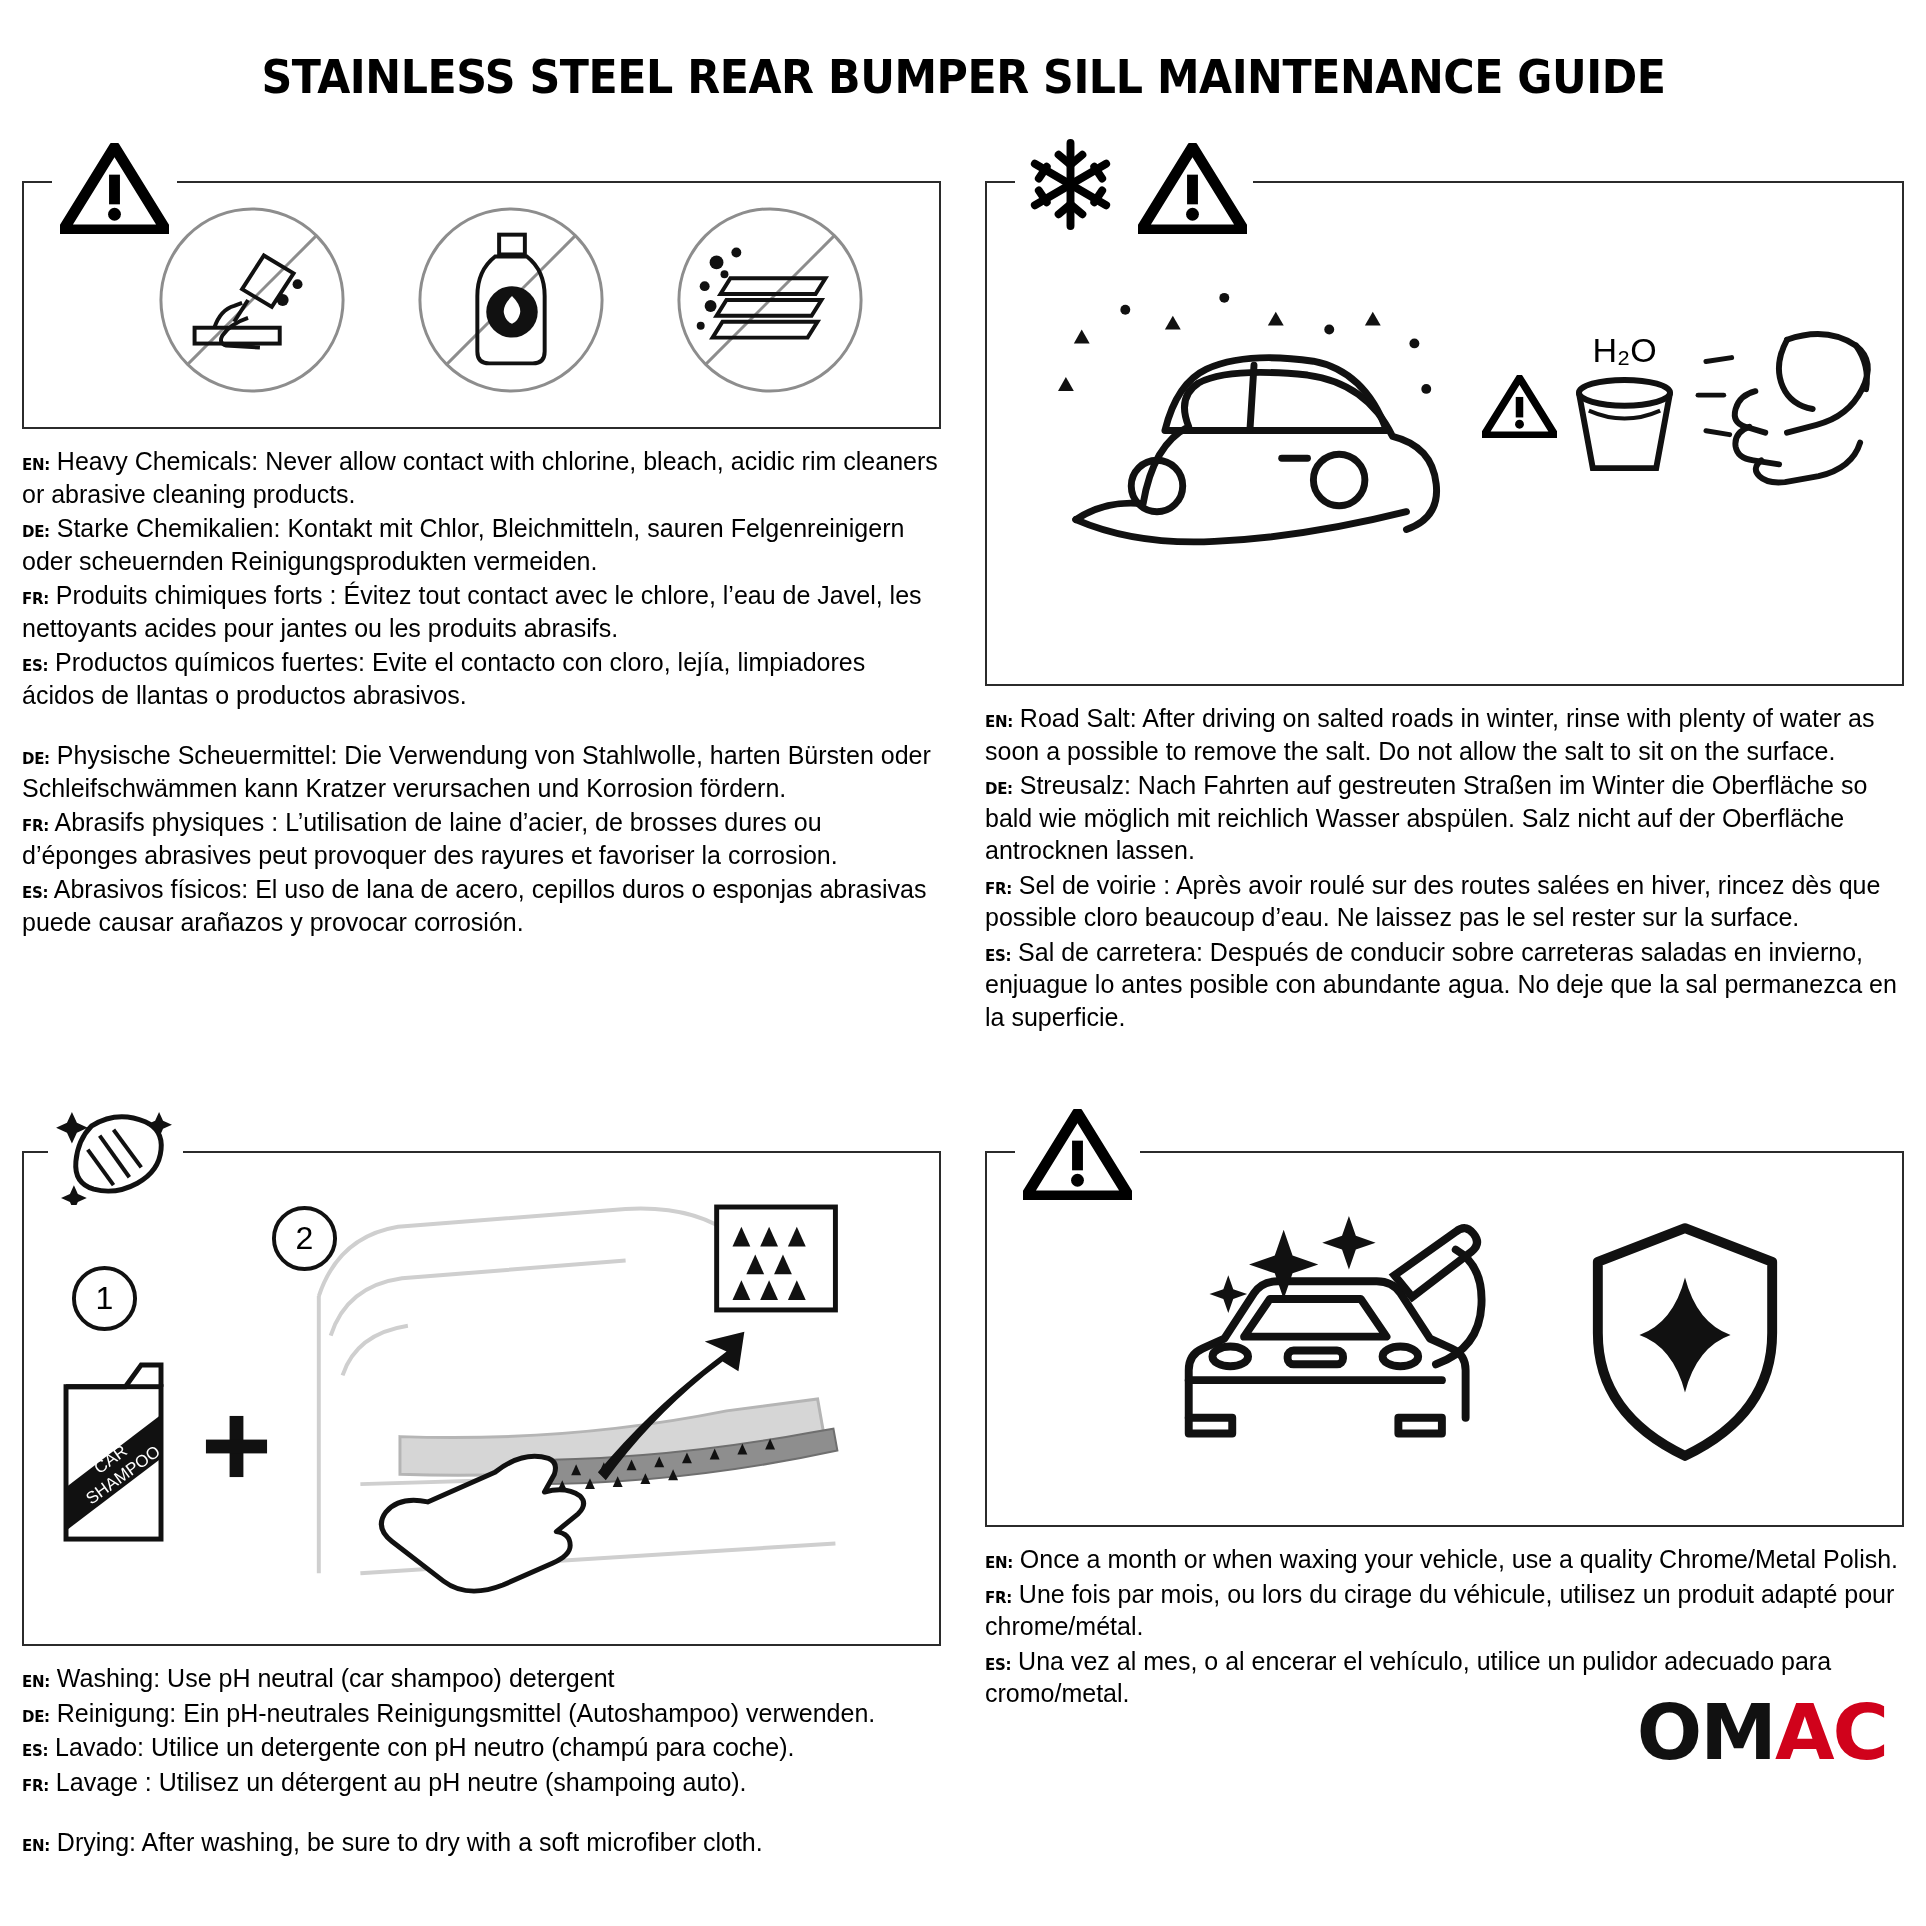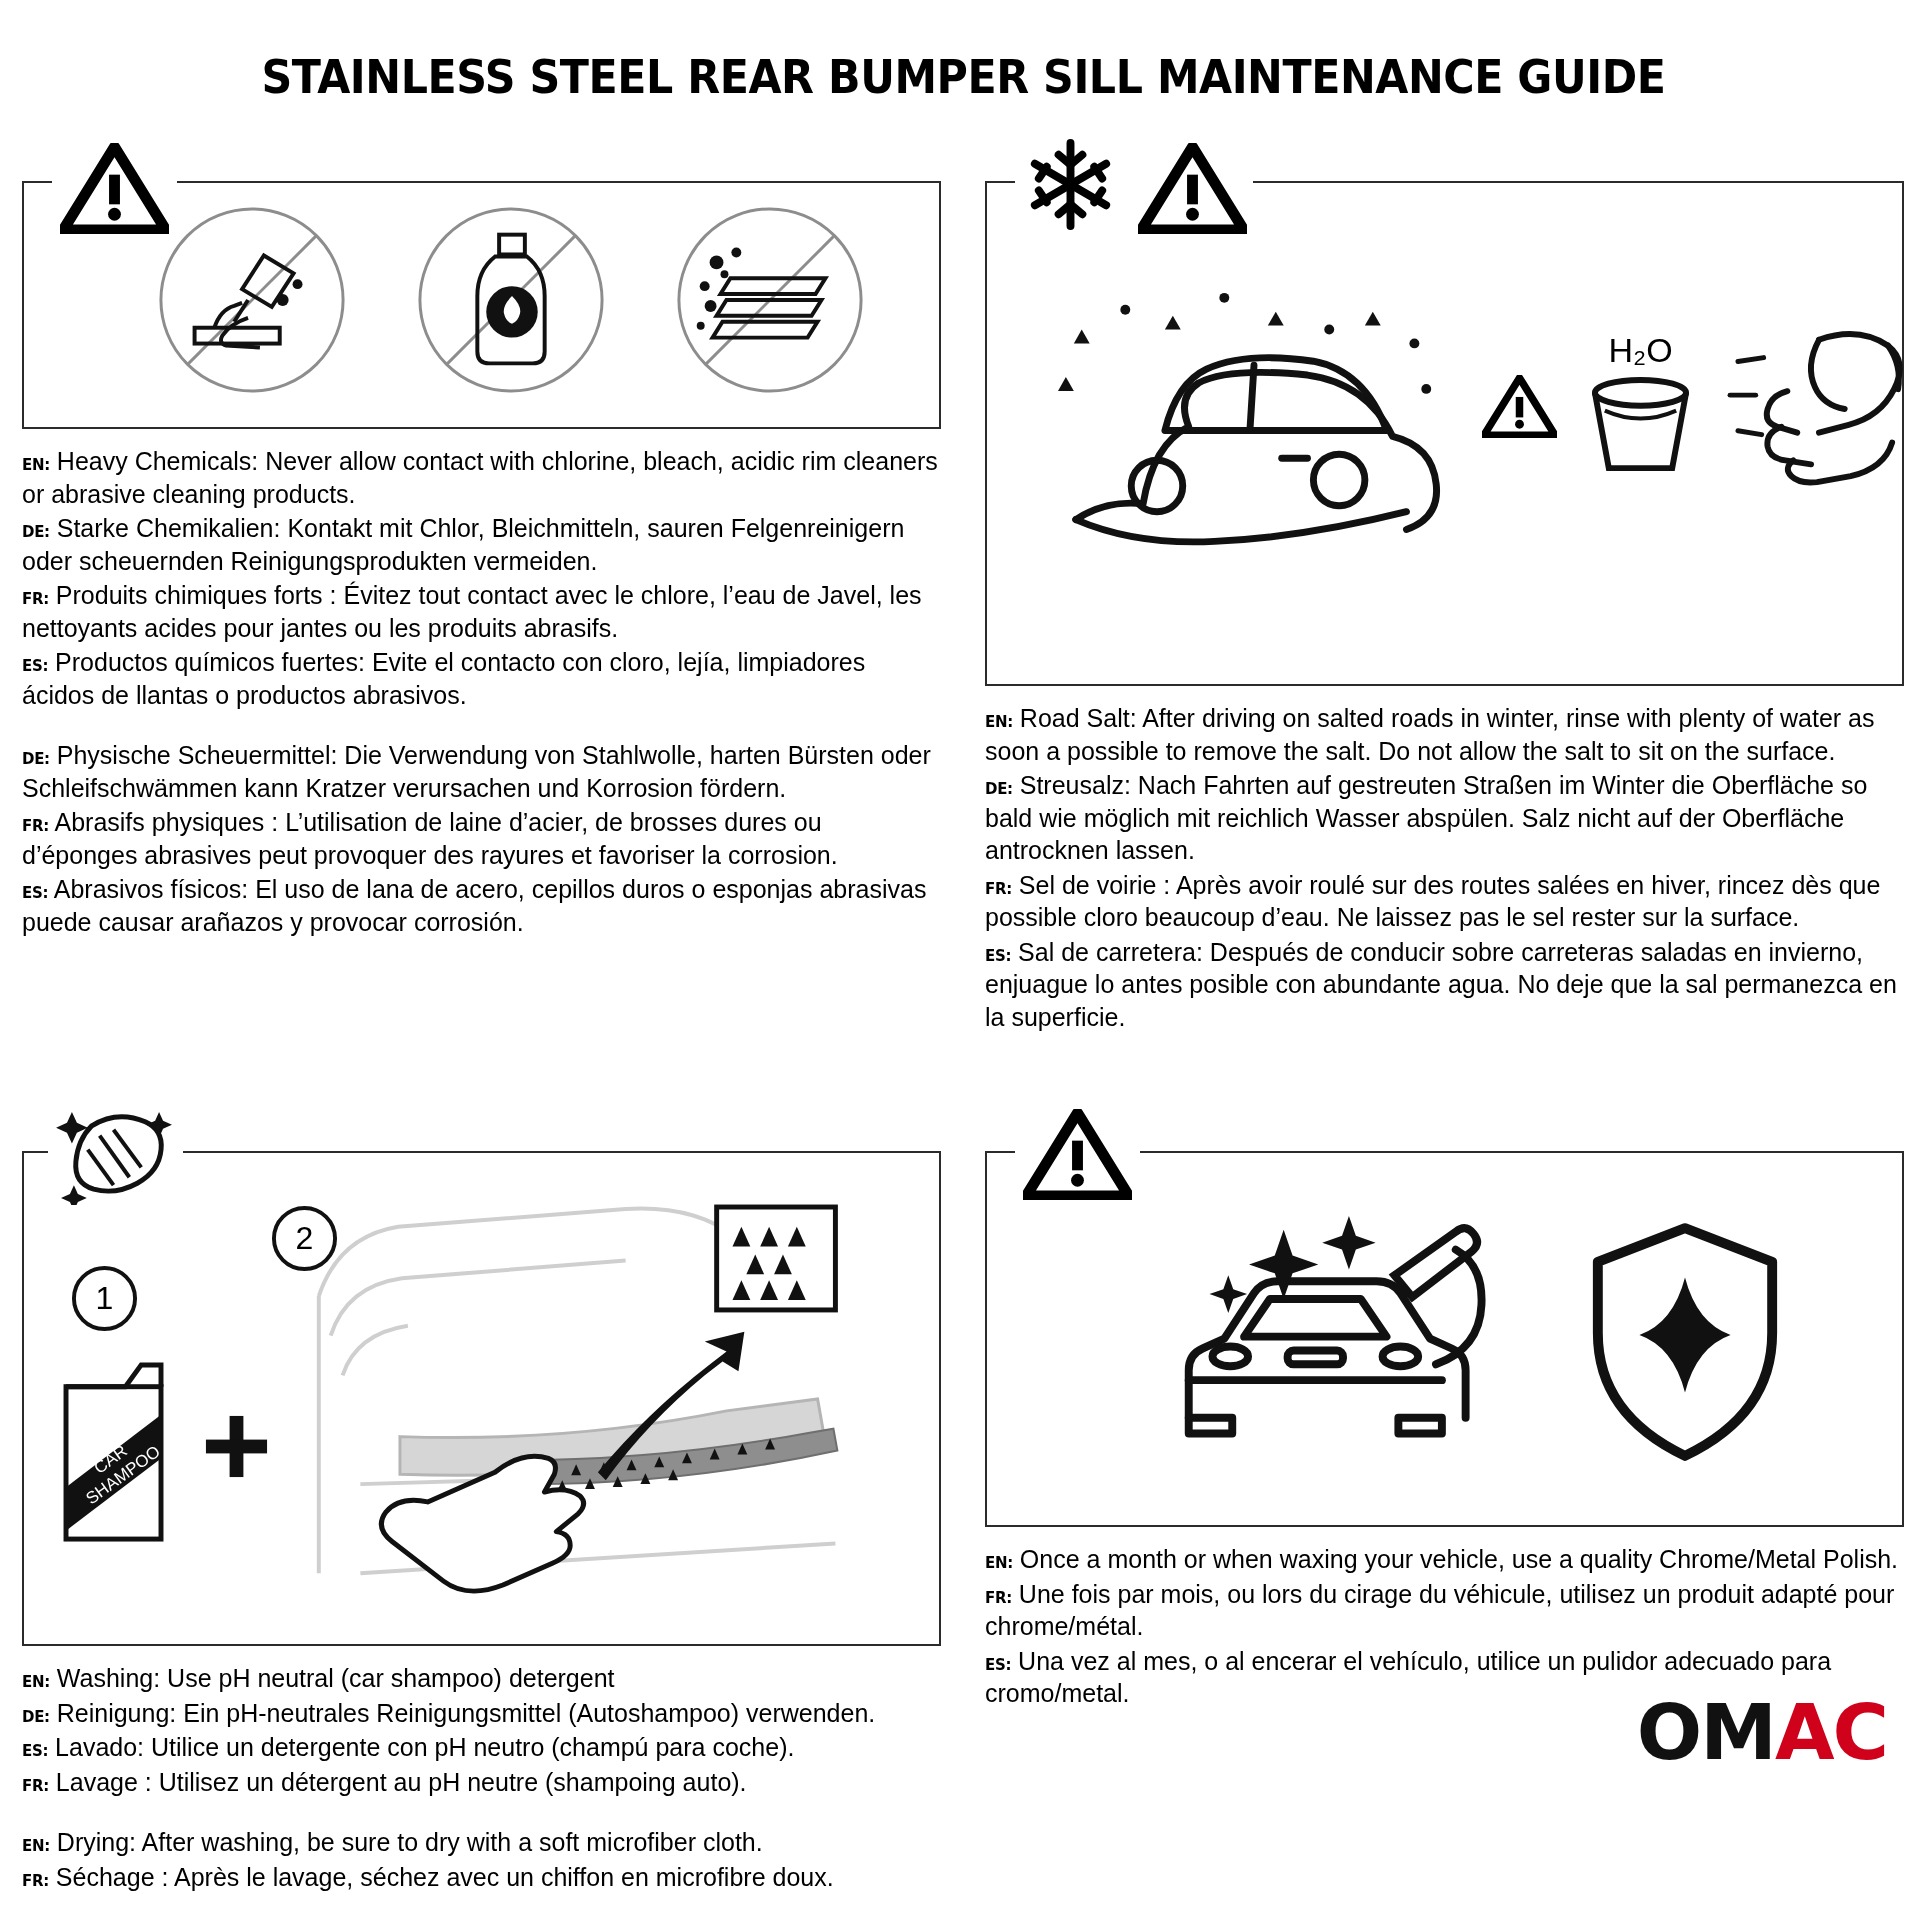--- a/index.html
+++ b/index.html
@@ -201,21 +201,21 @@
               <path d="M232 30 l8 14 h-16z"></path>
                 <circle cx="286" cy="48" r="5"></circle>
               <path d="M330 30 l8 14 h-16z"></path>
                 <circle cx="372" cy="62" r="5"></circle>
               <path d="M20 96 l8 14 h-16z"></path>
                 <circle cx="384" cy="108" r="5"></circle>
             </g>
           </svg>
         </div>
 
-        <div style="position:absolute; left:495px; top:139px; display:flex; align-items:center; gap:24px;">
+        <div style="position:absolute; left:495px; top:139px; display:flex; align-items:center; gap:8px;">
           <span>
             <svg width="75" height="63" viewBox="0 0 110 92">
               <path d="M55 4 L107 88 L3 88 Z" fill="none" stroke="#000" stroke-width="11" stroke-linejoin="round"></path>
               <rect x="49.5" y="32" width="11" height="30" fill="#000"></rect>
               <circle cx="55" cy="72" r="6.5" fill="#000"></circle>
             </svg>
           </span>
           <div style="display:flex; flex-direction:column; align-items:center;">
             <span style="font-size:34px; line-height:1;">H₂O</span>
             <span style="margin-top:4px;">
@@ -361,21 +361,20 @@
         </div>
       </div>
 
       <div class="txt">
         <p><span class="lang">EN:</span><span> Washing: Use pH neutral (car shampoo) detergent</span></p>
         <p><span class="lang">DE:</span><span> Reinigung: Ein pH-neutrales Reinigungsmittel (Autoshampoo) verwenden.</span></p>
         <p><span class="lang">ES:</span><span> Lavado: Utilice un detergente con pH neutro (champú para coche).</span></p>
         <p><span class="lang">FR:</span><span> Lavage : Utilisez un détergent au pH neutre (shampoing auto).</span></p>
         <div class="gap"></div>
         <p><span class="lang">EN:</span><span> Drying: After washing, be sure to dry with a soft microfiber cloth.</span></p>
-        <p><span class="lang">FR:</span><span> Séchage : Après le lavage, séchez avec un chiffon en microfibre doux.</span></p>
 
       </div>
     </div>
 
     <div class="col">
 
       <div class="imgbox" style="height:376px; margin-top:42px;">
         <div style="position:absolute; left:28px; top:-44px; background:#fff; padding:0 8px;">
           <svg width="109" height="91" viewBox="0 0 110 92">
             <path d="M55 4 L107 88 L3 88 Z" fill="none" stroke="#000" stroke-width="11" stroke-linejoin="round"></path>

